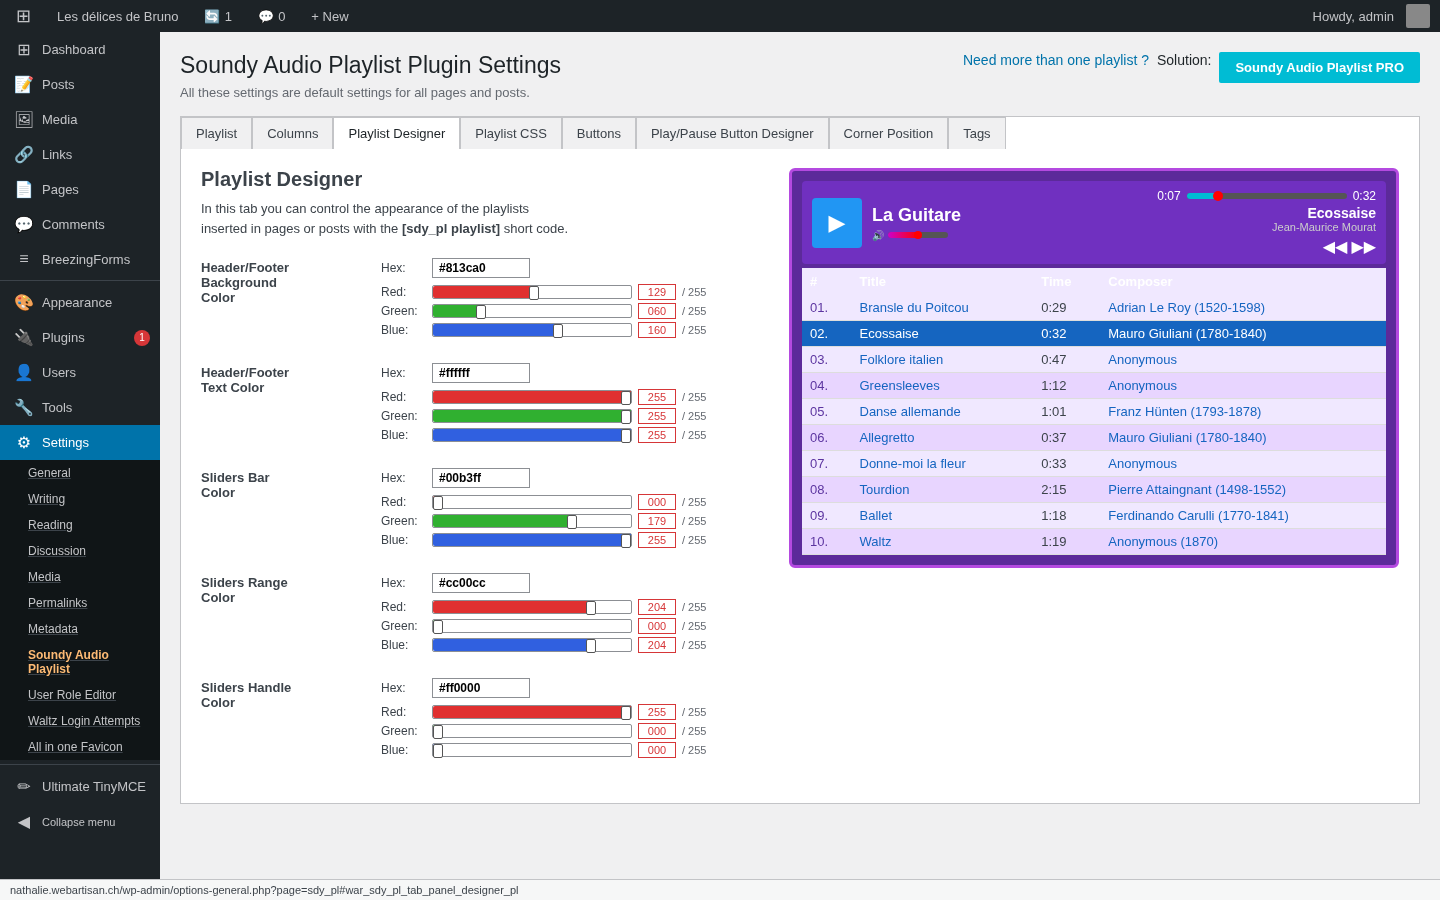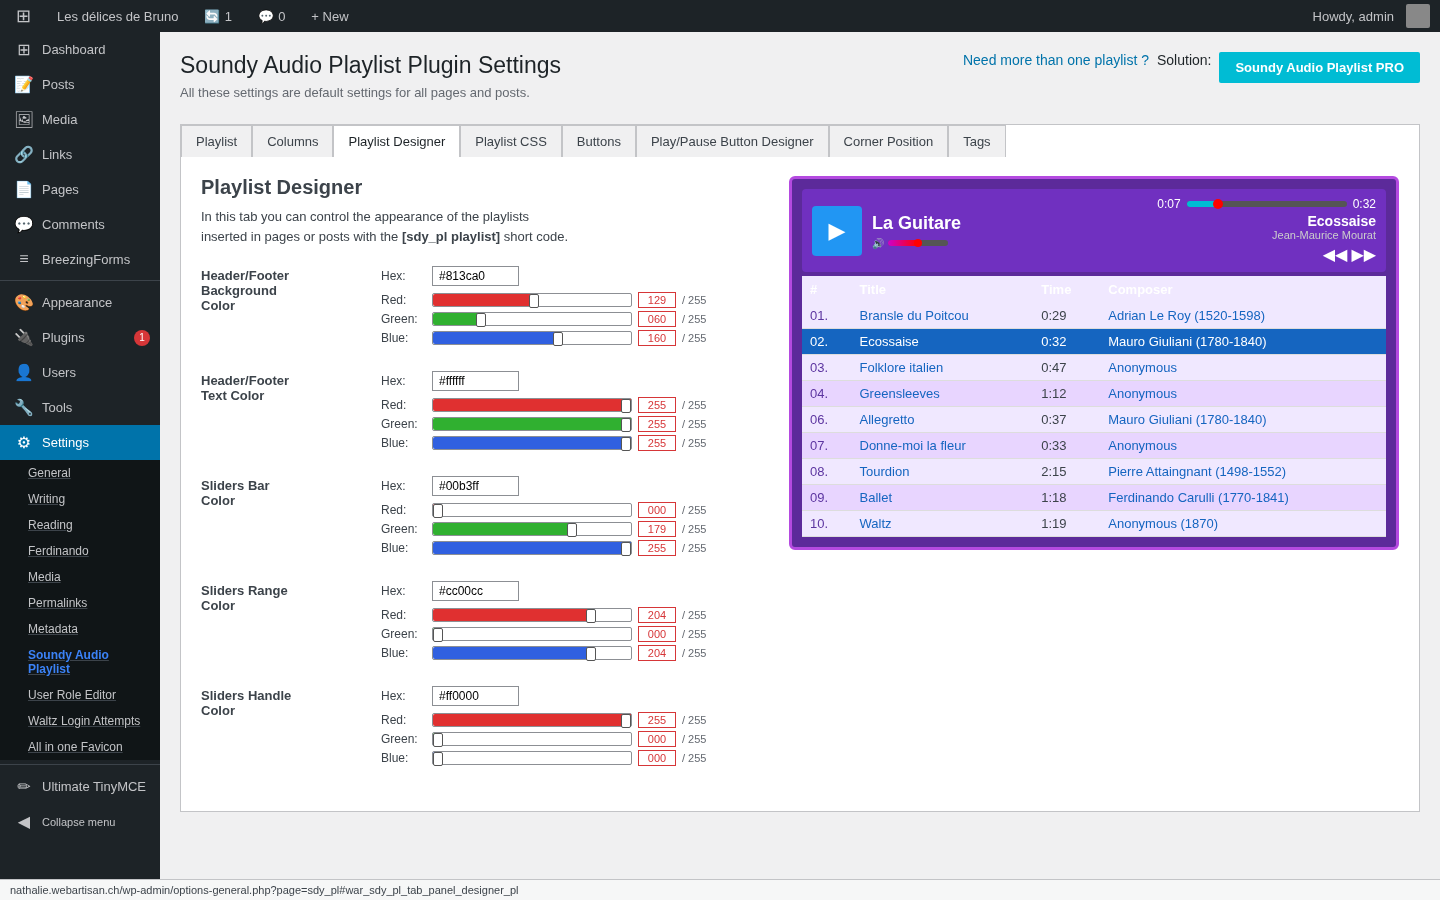--- a/index.html
+++ b/index.html
@@ -142,22 +142,23 @@
     
     .color-group { display: flex; margin-bottom: 22px; align-items: flex-start; }
     .color-label { width: 180px; font-weight: 700; font-size: 13px; flex-shrink: 0; padding-top: 2px; }
     .color-controls { flex: 1; }
     .hex-row { display: flex; align-items: center; gap: 6px; margin-bottom: 6px; }
     .hex-label { width: 45px; font-size: 12px; color: #3c434a; }
     .hex-input {
       border: 1px solid #8c8f94;
       padding: 2px 6px;
       font-size: 12px;
-      width: 87px;
+      width: 98px;
       background: #fff;
+      font-weight: bold;
     }
     .slider-row { display: flex; align-items: center; gap: 6px; margin-bottom: 3px; }
     .slider-label { width: 45px; font-size: 12px; color: #3c434a; }
     .slider-track {
       width: 200px;
       height: 14px;
       border-radius: 2px;
       position: relative;
       border: 1px solid #8c8f94;
     }
@@ -255,21 +256,21 @@
       border-top: 1px solid #c3c4c7;
       padding: 4px 10px;
       font-size: 11px;
       color: #3c434a;
       position: fixed;
       bottom: 0; left: 0; right: 0;
     }
 
     .header-area {
       position: relative;
-      padding: 20px 20px 10px;
+      padding: 20px 20px 2px;
       background: #f0f0f1;
     }
     .header-promo {
       display: flex;
       gap: 8px;
       position: absolute;
       right: 20px;
       top: 20px;
     }
   </style>
@@ -347,25 +348,25 @@
     </div>
     <div class="sidebar-item active">
       <span class="icon">⚙</span>
       <span>Settings</span>
     </div>
 
     <div class="sidebar-submenu">
       <div class="sidebar-subitem">General</div>
       <div class="sidebar-subitem">Writing</div>
       <div class="sidebar-subitem">Reading</div>
-      <div class="sidebar-subitem">Ferdinando</div>
+      <div class="sidebar-subitem">Discussion</div>
       <div class="sidebar-subitem">Media</div>
       <div class="sidebar-subitem">Permalinks</div>
       <div class="sidebar-subitem">Metadata</div>
-      <div class="sidebar-subitem active" style="color:#3b82f6;font-weight:600;">Soundy Audio Playlist</div>
+      <div class="sidebar-subitem active" style="color:#fdba74;font-weight:600;">Soundy Audio Playlist</div>
       <div class="sidebar-subitem">User Role Editor</div>
       <div class="sidebar-subitem">Waltz Login Attempts</div>
       <div class="sidebar-subitem">All in one Favicon</div>
     </div>
     <div class="sidebar-separator"></div>
     <div class="sidebar-item">
       <span class="icon">✏</span>
       <span>Ultimate TinyMCE</span>
     </div>
     <div class="sidebar-item" style="font-size:11px;">
@@ -656,20 +657,26 @@
     <td style="color:#3c434a">0:47</td>
     <td style="color:#1565c0">Anonymous</td>
   </tr>
                   <tr>
     <td style="color:#5c35a0">04.</td>
     <td><a href="#" class="track-link" style="color:#1565c0;text-decoration:none;">Greensleeves</a></td>
     <td style="color:#3c434a">1:12</td>
     <td style="color:#1565c0">Anonymous</td>
   </tr>
                   <tr>
+    <td style="color:#5c35a0">05.</td>
+    <td><a href="#" class="track-link" style="color:#1565c0;text-decoration:none;">Danse allemande</a></td>
+    <td style="color:#3c434a">1:01</td>
+    <td style="color:#1565c0">Franz Hünten (1793-1878)</td>
+  </tr>
+                  <tr>
     <td style="color:#5c35a0">06.</td>
     <td><a href="#" class="track-link" style="color:#1565c0;text-decoration:none;">Allegretto</a></td>
     <td style="color:#3c434a">0:37</td>
     <td style="color:#1565c0">Mauro Giuliani (1780-1840)</td>
   </tr>
                   <tr>
     <td style="color:#5c35a0">07.</td>
     <td><a href="#" class="track-link" style="color:#1565c0;text-decoration:none;">Donne-moi la fleur</a></td>
     <td style="color:#3c434a">0:33</td>
     <td style="color:#1565c0">Anonymous</td>

